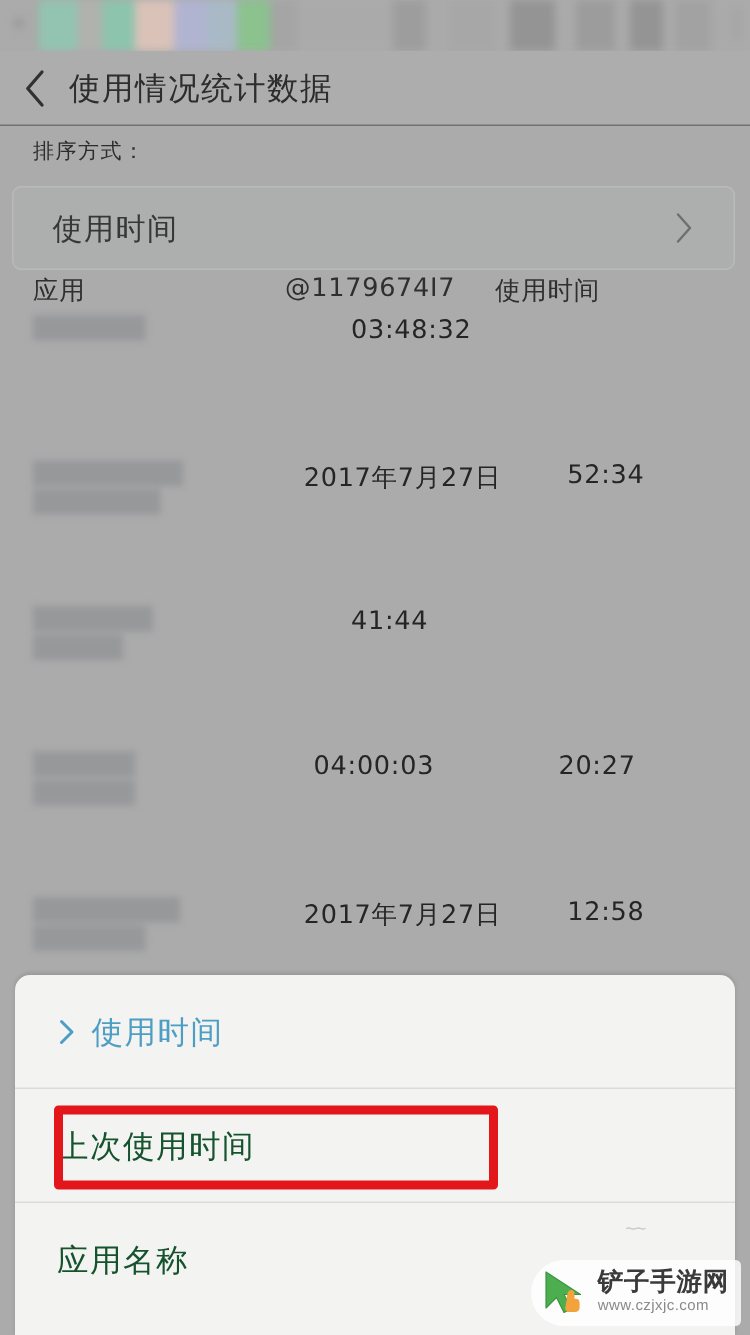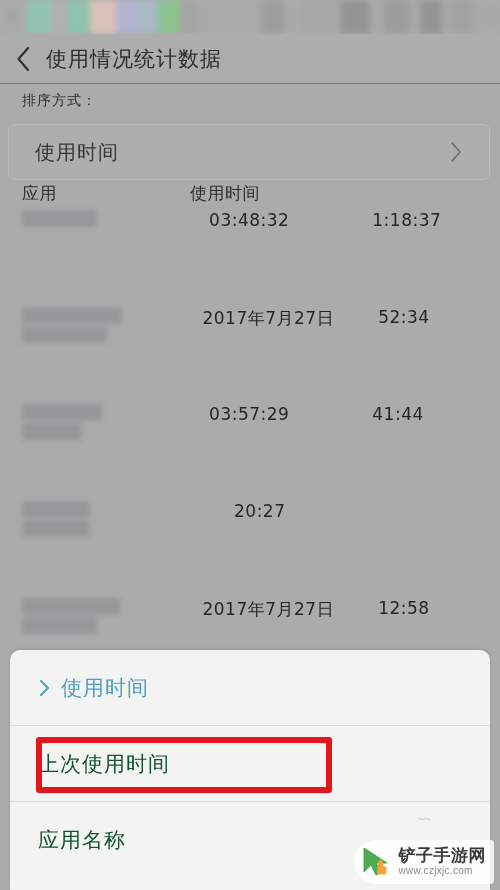--- a/index.html
+++ b/index.html
@@ -296,59 +296,59 @@
   <div class="sort-select">
     <span class="sort-select-value">使用时间</span>
     <svg class="sort-select-chev" width="14" height="24" viewBox="0 0 14 24">
       <path d="M3 3 L11 12 L3 21" fill="none" stroke="#6e6f6e" stroke-width="1.6" stroke-linecap="round" stroke-linejoin="round"></path>
     </svg>
   </div>
 
   <div class="table">
     <div class="thead">
       <div class="col-app"><span class="th">应用</span></div>
+      <div class="col-mid"><span class="th">@1179674I7</span></div>
       <div class="col-dur"><span class="th">使用时间</span></div>
     </div>
     <div id="table-body">
         <div class="trow">
           <div class="col-app">
             <span class="redact">
               <i style="width: 75px; height: 17px;"></i>
             </span>
           </div>
           <div class="col-mid"><span class="cell">03:48:32</span></div>
-          <div class="col-dur"><span class="cell">1:18:37</span></div>
         </div>
         <div class="trow">
           <div class="col-app">
             <span class="redact">
               <i style="width: 100px; height: 17px;"></i>
               <i style="width: 85px; height: 17px;"></i>
             </span>
           </div>
           <div class="col-mid"><span class="cell">2017年7月27日</span></div>
           <div class="col-dur"><span class="cell">52:34</span></div>
         </div>
         <div class="trow">
           <div class="col-app">
             <span class="redact">
               <i style="width: 80px; height: 17px;"></i>
               <i style="width: 60px; height: 17px;"></i>
             </span>
           </div>
-          <div class="col-mid"><span class="cell">03:57:29</span></div>
           <div class="col-dur"><span class="cell">41:44</span></div>
         </div>
         <div class="trow">
           <div class="col-app">
             <span class="redact">
               <i style="width: 68px; height: 17px;"></i>
               <i style="width: 68px; height: 17px;"></i>
             </span>
           </div>
+          <div class="col-mid"><span class="cell">04:00:03</span></div>
           <div class="col-dur"><span class="cell">20:27</span></div>
         </div>
         <div class="trow">
           <div class="col-app">
             <span class="redact">
               <i style="width: 98px; height: 17px;"></i>
               <i style="width: 75px; height: 17px;"></i>
             </span>
           </div>
           <div class="col-mid"><span class="cell">2017年7月27日</span></div>

